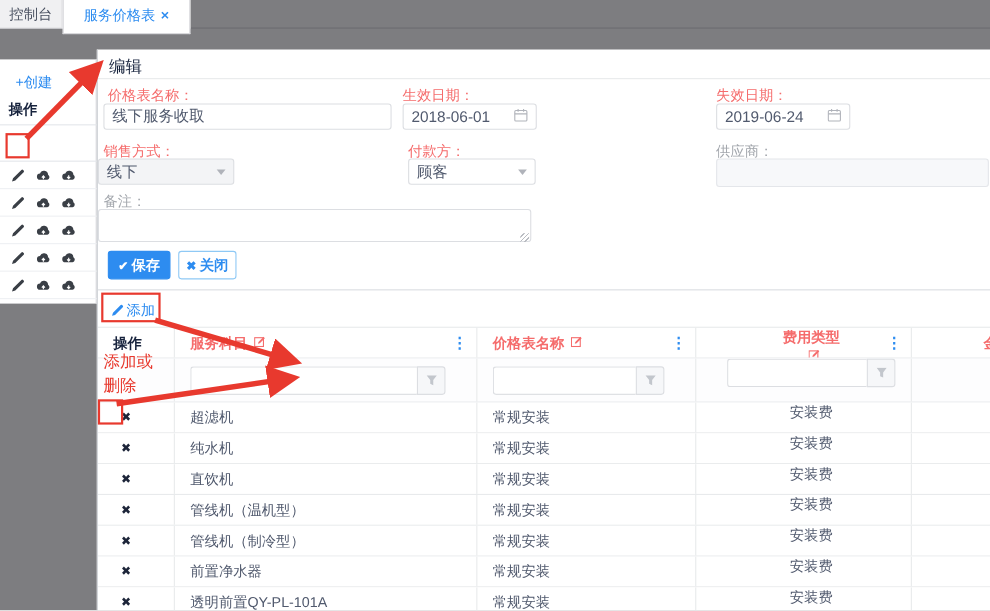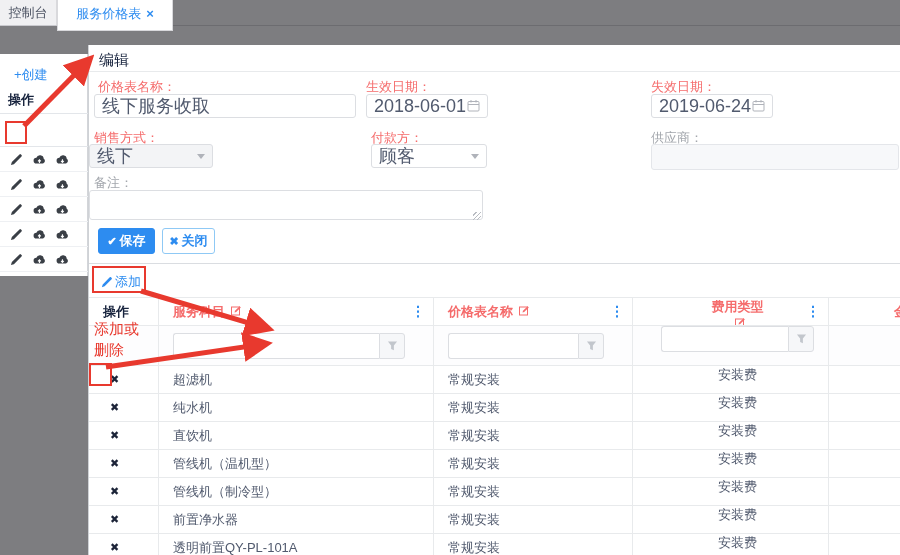--- a/index.html
+++ b/index.html
@@ -25,21 +25,21 @@
   .op-rows { position:absolute; left:0; top:93px; width:88px; }
   .op-row { height:25px; display:flex; align-items:center; gap:9px; padding-left:10px; border-bottom:1px solid #eef0f3; color:#3a3f46; }
   .op-row svg { display:block; }
 
   
   .modal { position:absolute; left:88px; top:45px; width:812px; height:510px; background:#ffffff; border-left:1px solid #cfd2d6; overflow:hidden; }
   .m-title { position:absolute; left:0; top:0; width:812px; height:27px; border-bottom:1px solid #e8eaec; }
   .m-title span { position:absolute; left:10px; top:6px; font-size:15px; color:#17233d; }
   .flabel { position:absolute; font-size:13px; color:#f56c6c; }
   .flabel.gray { color:#a3a7ad; }
-  .tbox { position:absolute; height:24px; border:1px solid #dcdee2; border-radius:3px; background:#fff; font-size:18px; color:#515a6e; padding:4px 7px; line-height:22px; }
+  .tbox { position:absolute; height:24px; border:1px solid #dcdee2; border-radius:3px; background:#fff; font-size:14px; color:#515a6e; padding:4px 7px; line-height:22px; }
   input.tbox { outline:none; }
   .datebox { display:flex; align-items:center; justify-content:space-between; }
   .selbox { display:flex; align-items:center; justify-content:space-between; cursor:pointer; }
   .selbox .caret { width:0; height:0; border-left:4px solid transparent; border-right:4px solid transparent; border-top:5px solid #b0b3ba; }
   .disabled-bg { background:#f3f4f6; }
   .supplier { background:#f7f8fa; border-color:#e4e6ea; height:26px; }
   textarea.remark { position:absolute; left:0; top:145px; width:394px; height:30px; border:1px solid #dcdee2; border-radius:3px; resize:none; outline:none; font-family:"Liberation Sans",sans-serif; }
   .resize-grip { position:absolute; left:384px; top:167px; width:8px; height:8px;
      background:repeating-linear-gradient(135deg, transparent 0 2px, #b9bcc2 2px 3px); }
   .btn { position:absolute; height:26px; border-radius:3px; font-size:13px; line-height:24px; text-align:center; cursor:pointer;font-weight:bold; }

